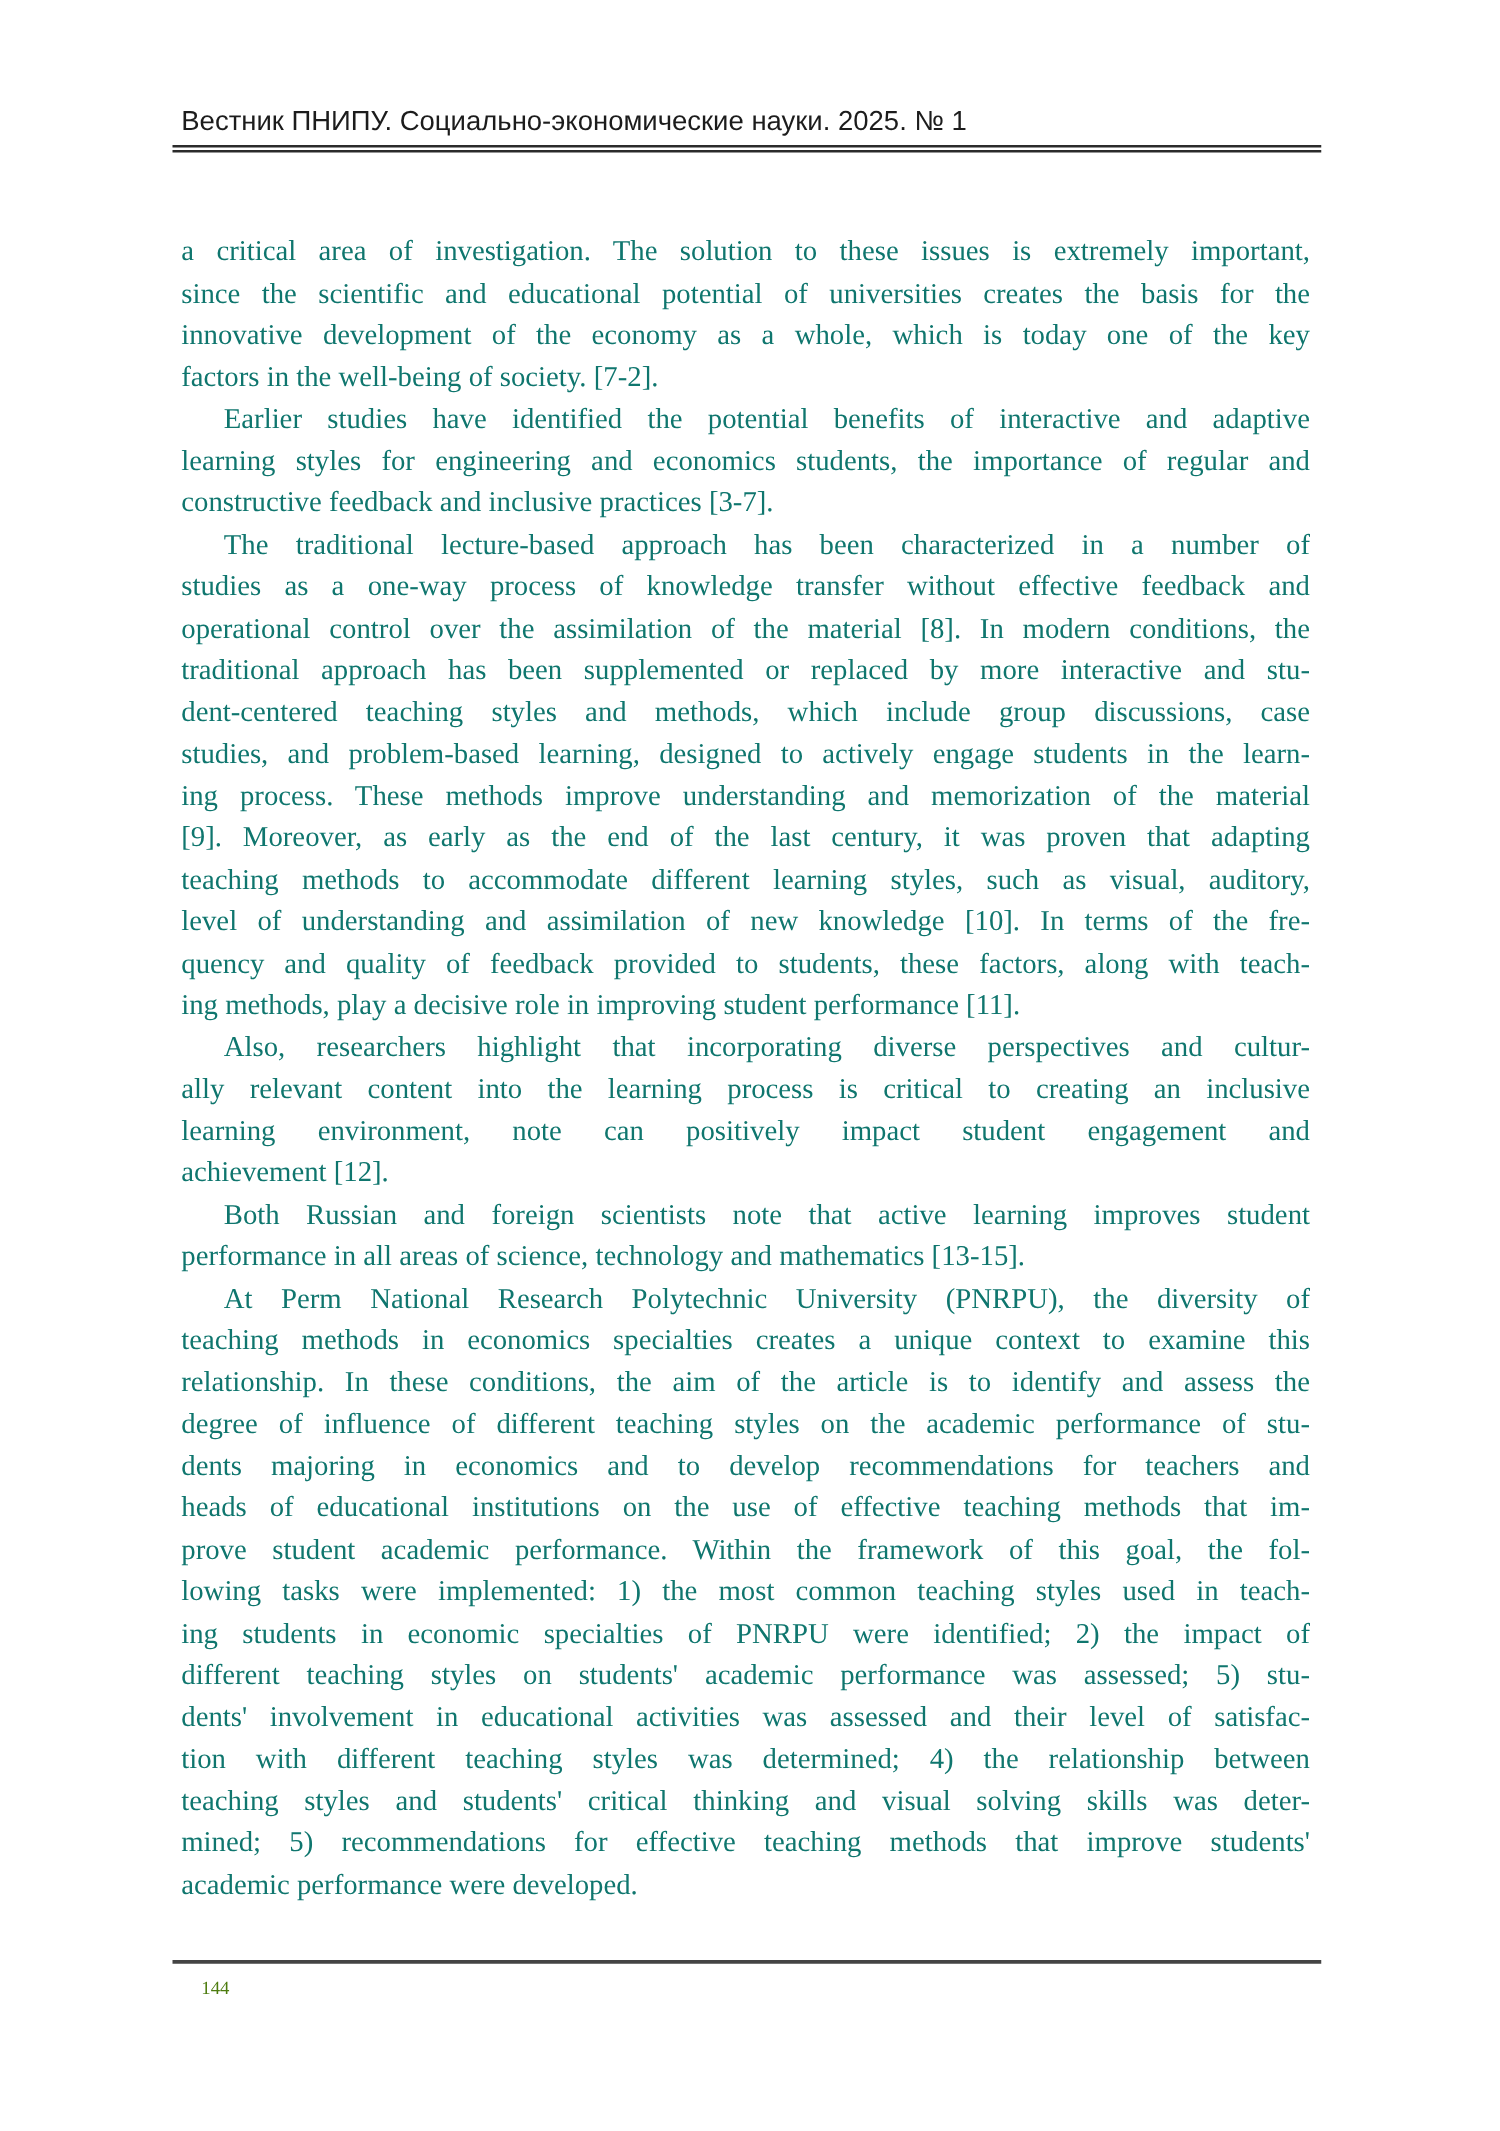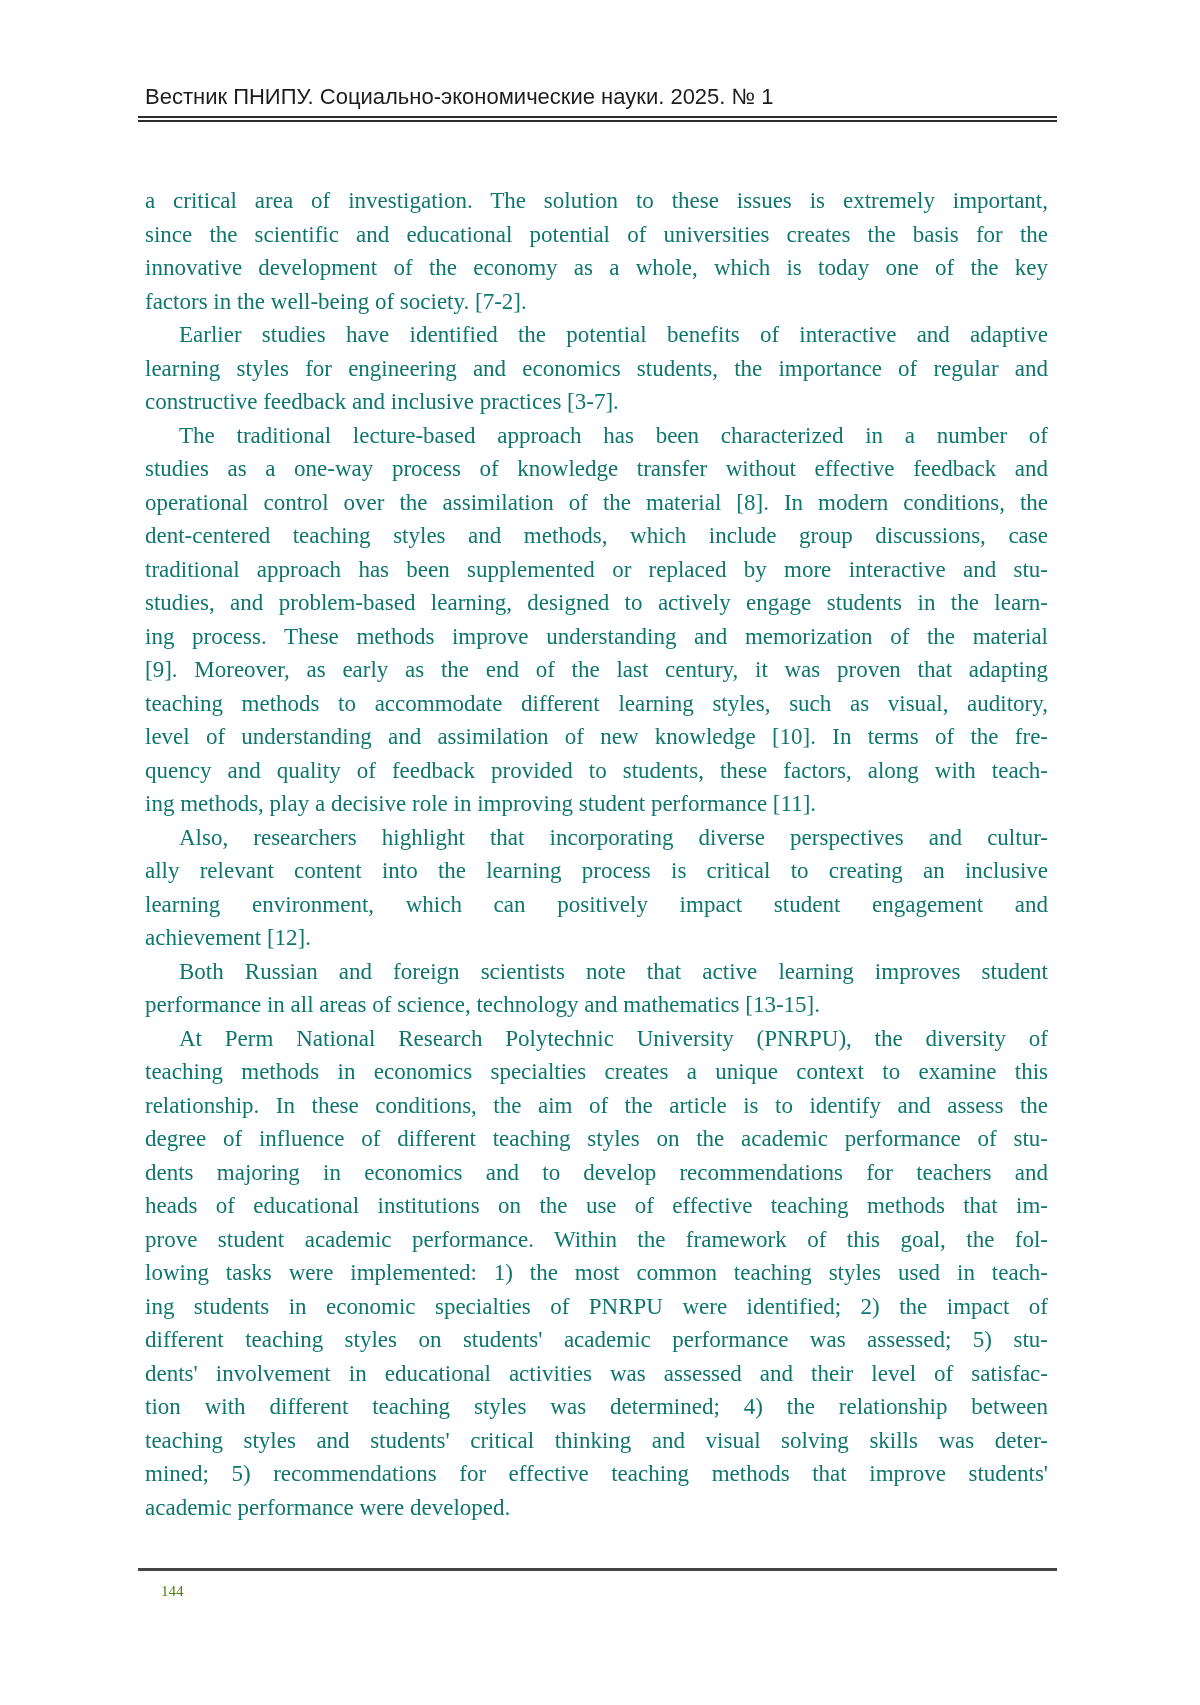--- a/index.html
+++ b/index.html
@@ -105,34 +105,34 @@
         </div>
         <div class="paragraph">
           <div class="line indent">Earlier studies have identified the potential benefits of interactive and adaptive</div>
           <div class="line">learning styles for engineering and economics students, the importance of regular and</div>
           <div class="line last">constructive feedback and inclusive practices [3-7].</div>
         </div>
         <div class="paragraph">
           <div class="line indent">The traditional lecture-based approach has been characterized in a number of</div>
           <div class="line">studies as a one-way process of knowledge transfer without effective feedback and</div>
           <div class="line">operational control over the assimilation of the material [8]. In modern conditions, the</div>
+          <div class="line">traditional approach has been supplemented or replaced by more interactive and stu-</div>
           <div class="line">dent-centered teaching styles and methods, which include group discussions, case</div>
-          <div class="line">traditional approach has been supplemented or replaced by more interactive and stu-</div>
           <div class="line">studies, and problem-based learning, designed to actively engage students in the learn-</div>
           <div class="line">ing process. These methods improve understanding and memorization of the material</div>
           <div class="line">[9]. Moreover, as early as the end of the last century, it was proven that adapting</div>
           <div class="line">teaching methods to accommodate different learning styles, such as visual, auditory,</div>
           <div class="line">level of understanding and assimilation of new knowledge [10]. In terms of the fre-</div>
           <div class="line">quency and quality of feedback provided to students, these factors, along with teach-</div>
           <div class="line last">ing methods, play a decisive role in improving student performance [11].</div>
         </div>
         <div class="paragraph">
           <div class="line indent">Also, researchers highlight that incorporating diverse perspectives and cultur-</div>
           <div class="line">ally relevant content into the learning process is critical to creating an inclusive</div>
-          <div class="line">learning environment, which can positively impact student engagement and</div>
+          <div class="line">learning environment, note can positively impact student engagement and</div>
           <div class="line last">achievement [12].</div>
         </div>
         <div class="paragraph">
           <div class="line indent">Both Russian and foreign scientists note that active learning improves student</div>
           <div class="line last">performance in all areas of science, technology and mathematics [13-15].</div>
         </div>
         <div class="paragraph">
           <div class="line indent">At Perm National Research Polytechnic University (PNRPU), the diversity of</div>
           <div class="line">teaching methods in economics specialties creates a unique context to examine this</div>
           <div class="line">relationship. In these conditions, the aim of the article is to identify and assess the</div>

